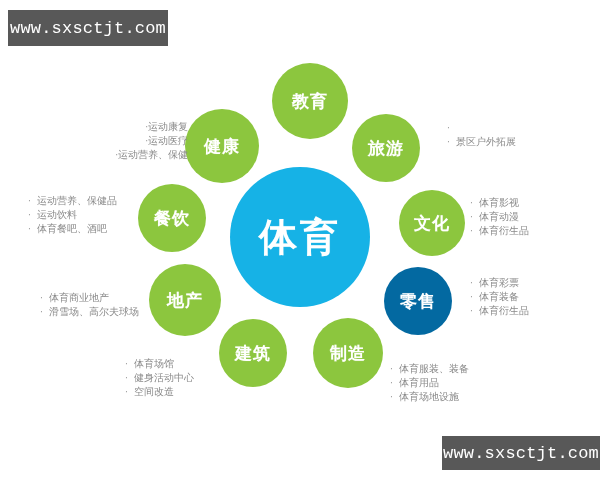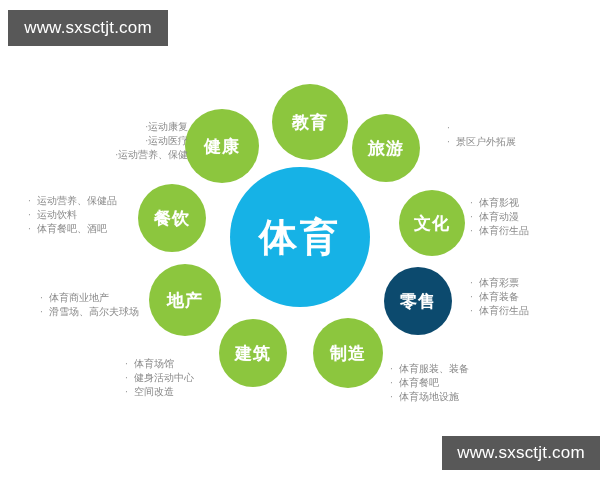--- a/index.html
+++ b/index.html
@@ -17,21 +17,21 @@
     height: 480px;
     background: #ffffff;
     overflow: hidden;
   }
 
   
   .watermark {
     position: absolute;
     background: #585858;
     color: #ffffff;
-    font-family: Liberation Sans, sans-serif;
+    font-family: Liberation Mono, monospace;
     font-size: 17px;
     letter-spacing: .2px;
     display: flex;
     align-items: center;
     justify-content: center;
     white-space: nowrap;
   }
   #wm-top {
     left: 8px;
     top: 10px;
@@ -120,33 +120,33 @@
   <div id="wm-bottom" class="watermark" style="background: rgb(88, 88, 88);">
     <span>www.sxsctjt.com</span>
   </div>
 
   <div id="diagram">
 
     <div id="node-center" class="node" style="left: 230px; top: 167px; width: 140px; height: 140px; background: rgb(22, 178, 230);">
       <span class="node-label">体育</span>
     </div>
 
-    <div class="node" style="left: 272px; top: 84px; width: 76px; height: 76px; background: rgb(140, 198, 62);">
+    <div class="node" style="left: 272px; top: 63px; width: 76px; height: 76px; background: rgb(140, 198, 62);">
       <span class="node-label">教育</span>
     </div>
 
     <div class="node" style="left: 352px; top: 114px; width: 68px; height: 68px; background: rgb(140, 198, 62);">
       <span class="node-label">旅游</span>
     </div>
 
     <div class="node" style="left: 399px; top: 190px; width: 66px; height: 66px; background: rgb(140, 198, 62);">
       <span class="node-label">文化</span>
     </div>
 
-    <div class="node" style="left: 384px; top: 267px; width: 68px; height: 68px; background: #0c4a6e;">
+    <div class="node" style="left: 384px; top: 267px; width: 68px; height: 68px; background: #0369a1;">
       <span class="node-label">零售</span>
     </div>
 
     <div class="node" style="left: 313px; top: 318px; width: 70px; height: 70px; background: rgb(140, 198, 62);">
       <span class="node-label">制造</span>
     </div>
 
     <div class="node" style="left: 219px; top: 319px; width: 68px; height: 68px; background: rgb(140, 198, 62);">
       <span class="node-label">建筑</span>
     </div>
@@ -219,21 +219,21 @@
       </div>
     </div>
 
     <div class="bullets" style="left: 390px; top: 362px; width: 115px; color: rgb(138, 138, 138);">
       <div class="bullet-row">
         <span class="dot">·</span>
         <span class="txt">体育服装、装备</span>
       </div>
       <div class="bullet-row">
         <span class="dot">·</span>
-        <span class="txt">体育餐吧</span>
+        <span class="txt">体育用品</span>
       </div>
       <div class="bullet-row">
         <span class="dot">·</span>
         <span class="txt">体育场地设施</span>
       </div>
     </div>
 
     <div class="bullets" style="left: 470px; top: 276px; width: 100px; color: rgb(138, 138, 138);">
       <div class="bullet-row">
         <span class="dot">·</span>

